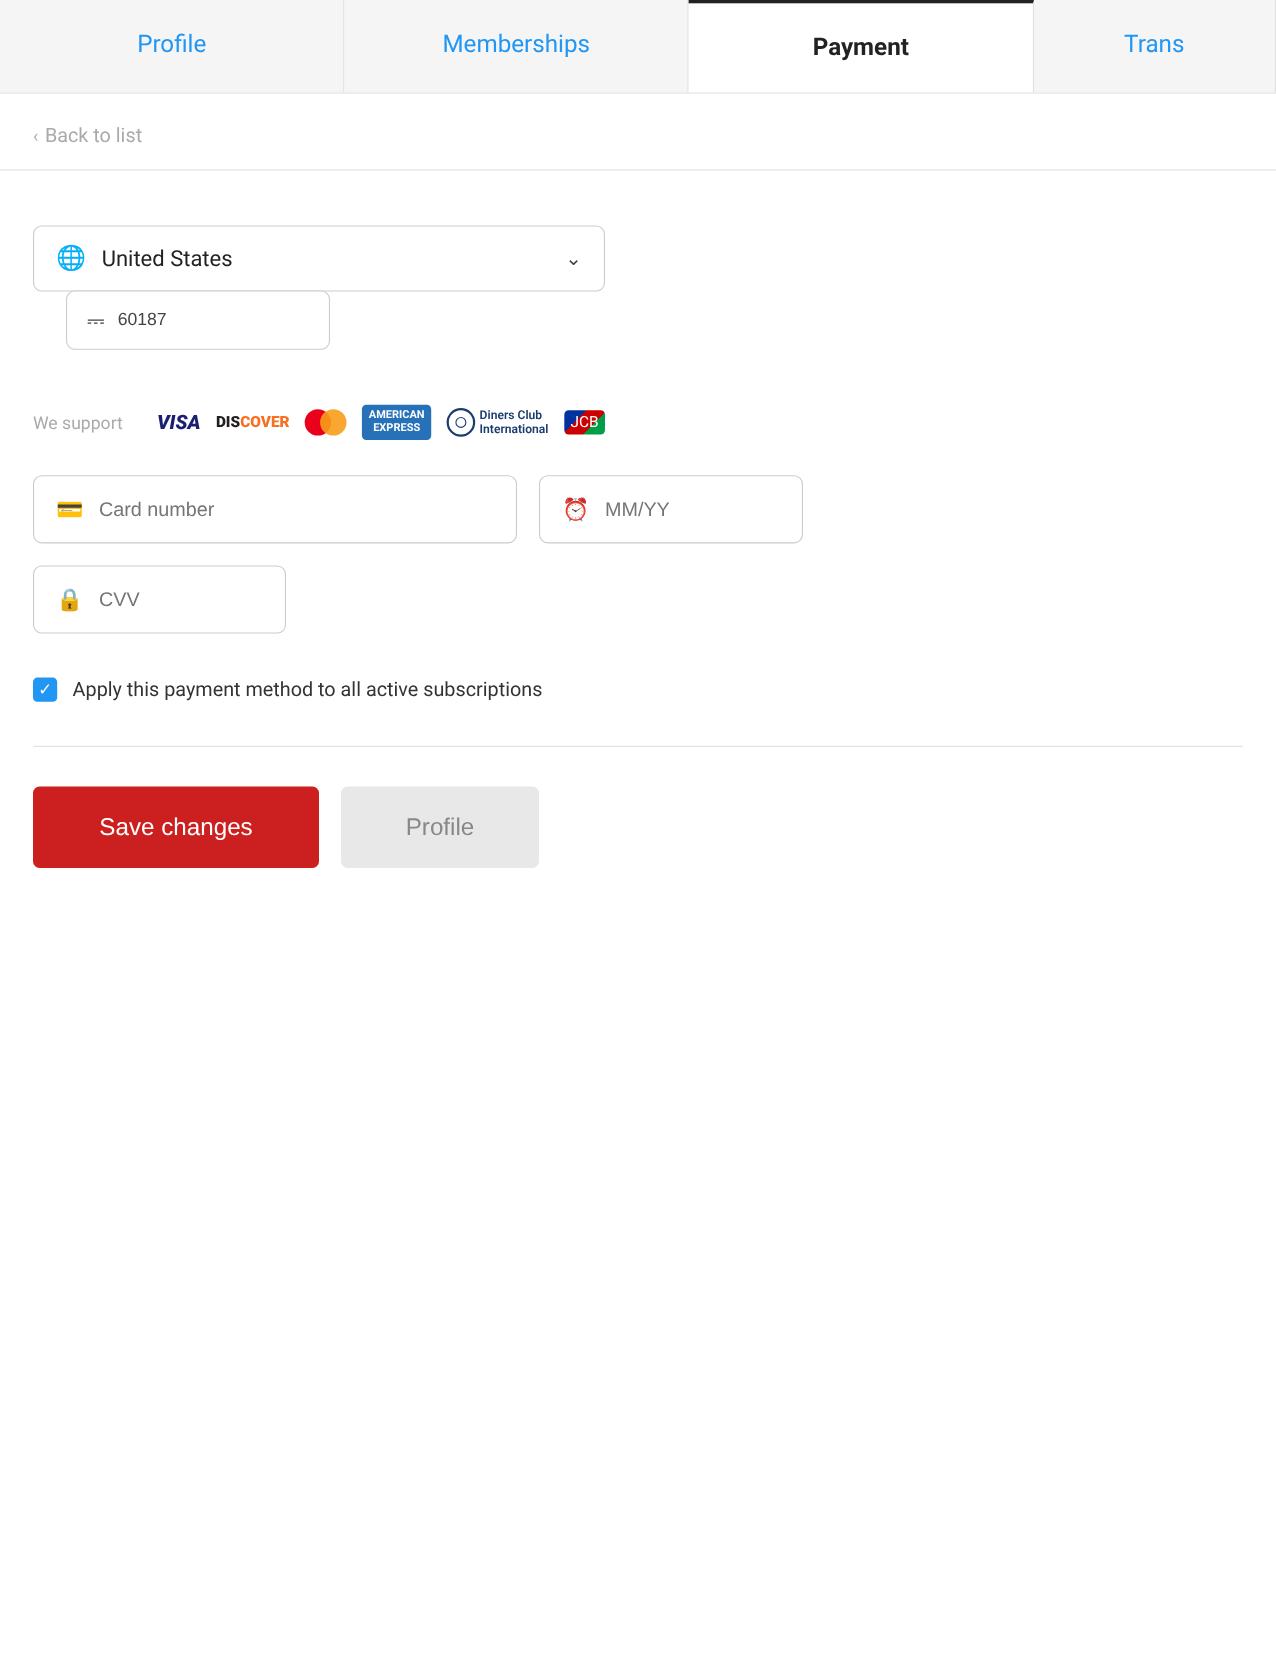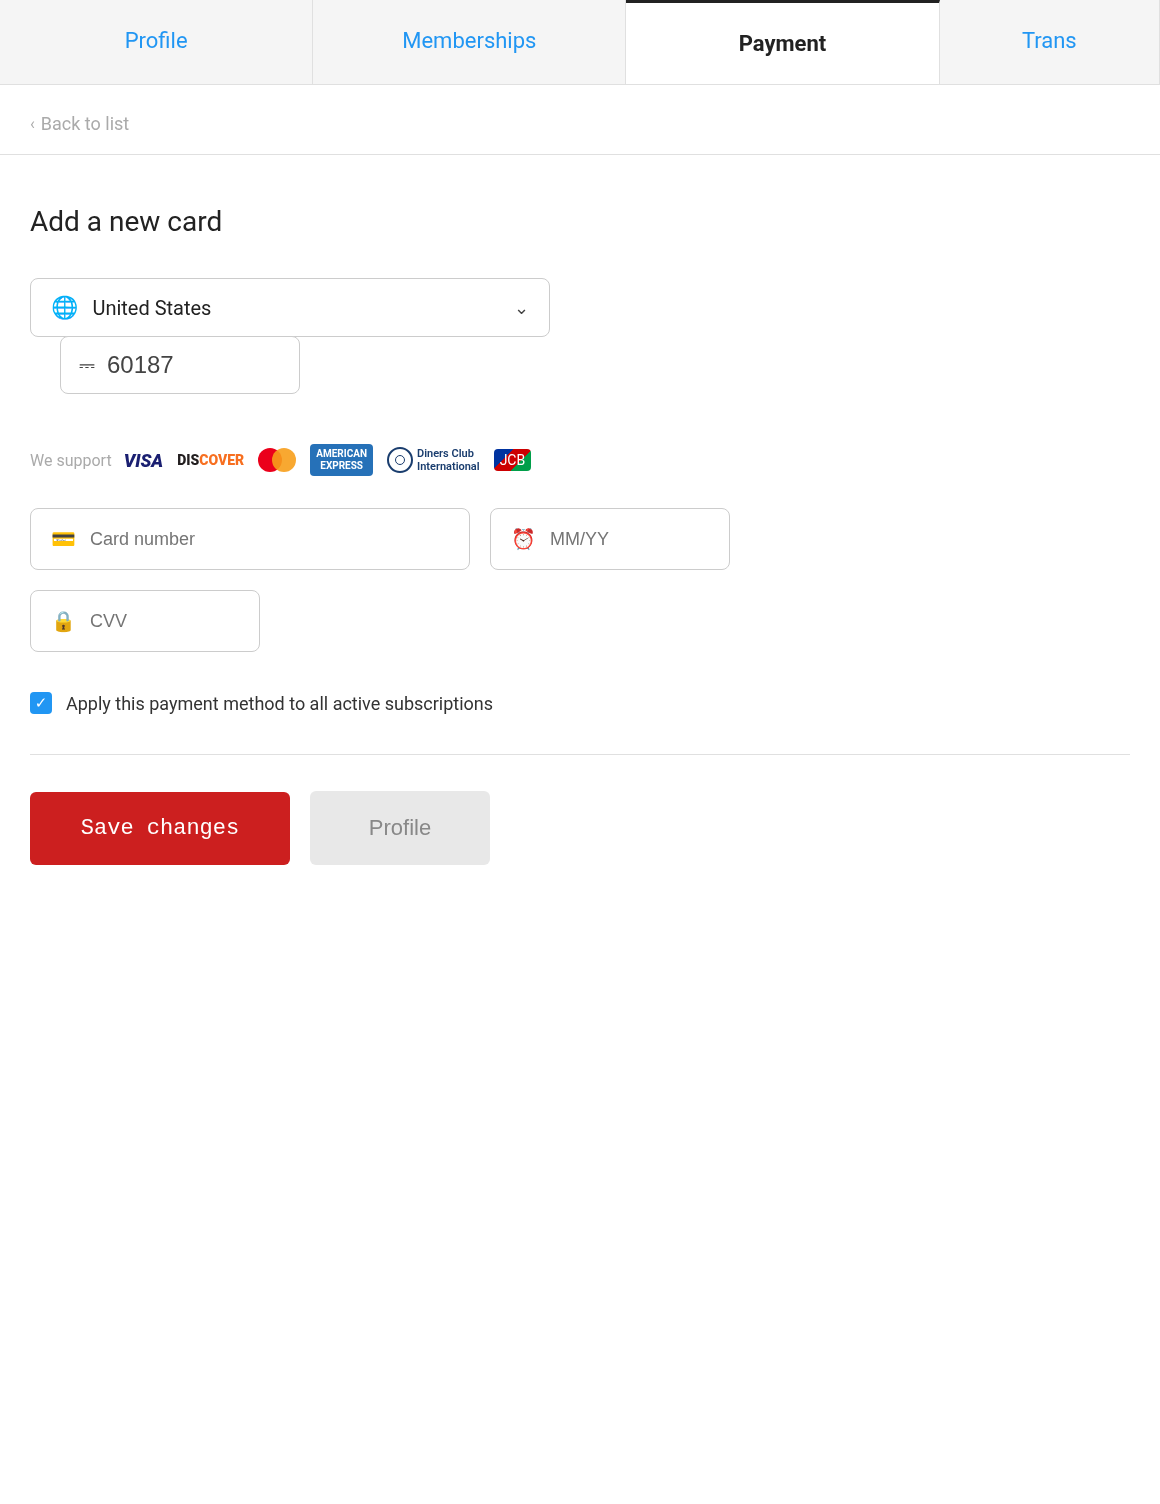--- a/index.html
+++ b/index.html
@@ -119,40 +119,40 @@
       background: #fff;
     }
     .zip-icon {
       font-size: 20px;
       margin-right: 12px;
       color: #444;
     }
     .zip-input {
       border: none;
       outline: none;
-      font-size: 24px;
+      font-size: 16px;
       color: #444;
       width: 100%;
       background: transparent;
     }
 
     
     .country-zip-group {
       margin-bottom: 50px;
     }
     .zip-row {
       display: flex;
       align-items: center;
     }
 
     
     .support-row {
       display: flex;
       align-items: center;
-      gap: 12px;
+      gap: 31px;
       margin-bottom: 32px;
     }
     .support-label {
       font-size: 16px;
       color: #aaa;
     }
     .card-logos {
       display: flex;
       align-items: center;
       gap: 14px;
@@ -309,21 +309,20 @@
     .btn-save {
       background: #cc1f1f;
       color: #fff;
       border: none;
       border-radius: 6px;
       padding: 24px 48px;
       font-size: 22px;
       font-weight: 500;
       cursor: pointer;
       min-width: 260px;
-      font-family: Liberation Mono, monospace;
     }
     .btn-cancel {
       background: #e8e8e8;
       color: #888;
       border: none;
       border-radius: 6px;
       padding: 24px 48px;
       font-size: 22px;
       cursor: pointer;
       min-width: 180px;
@@ -348,21 +347,20 @@
 </div>
 
 <div class="back-link">
   <span class="chevron">‹</span>
   <span>Back to list</span>
 </div>
 
 <hr class="divider">
 
 <div class="content">
-  <div class="page-title">Add a new card</div>
 
   <div class="country-zip-group">
     <div class="country-select-wrapper">
       <span class="globe-icon">🌐</span>
       <span class="country-name">United States</span>
       <span class="chevron-down">⌄</span>
     </div>
     <div class="zip-row">
       <div class="zip-wrapper">
         <span class="zip-icon">⎓</span>

